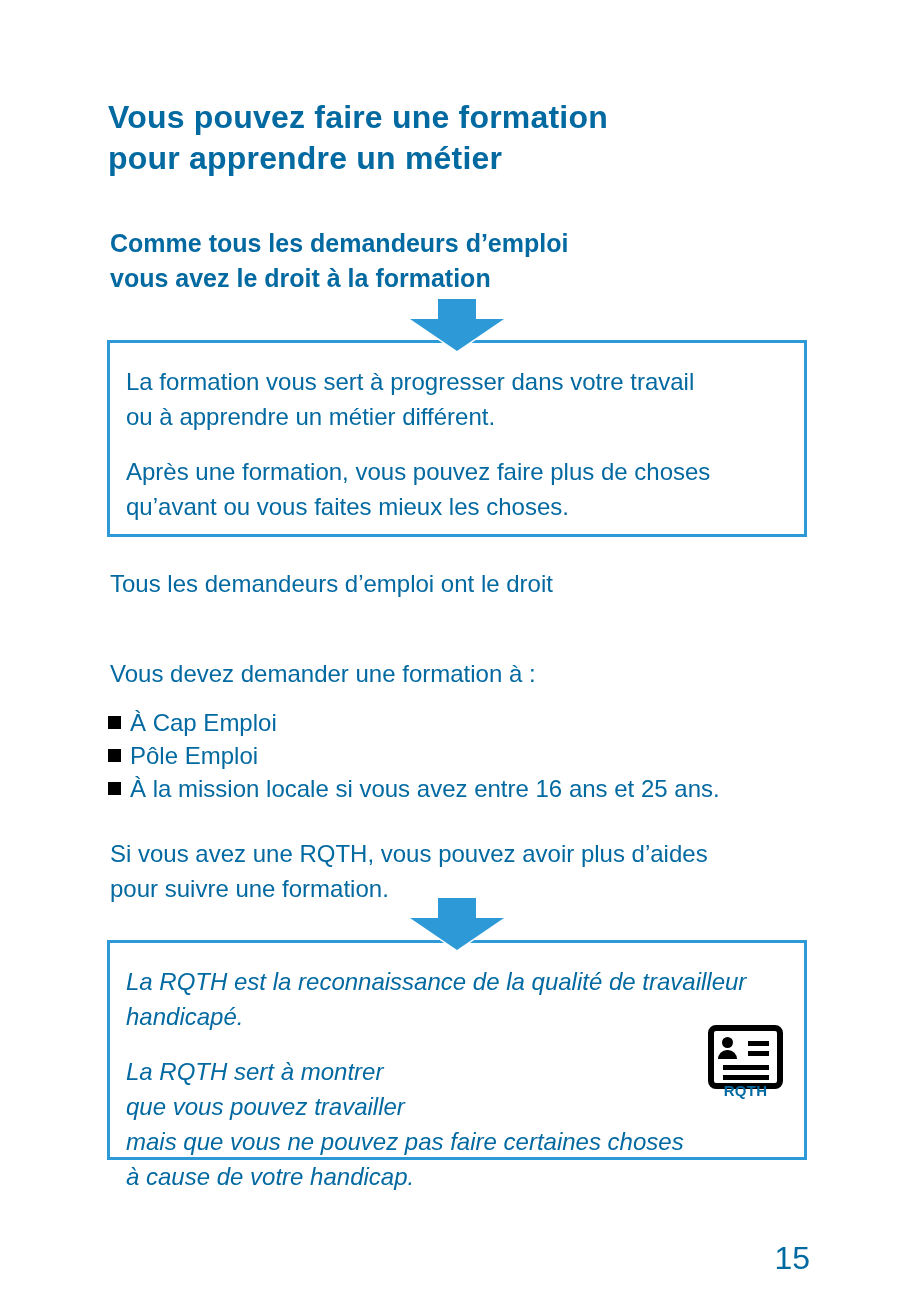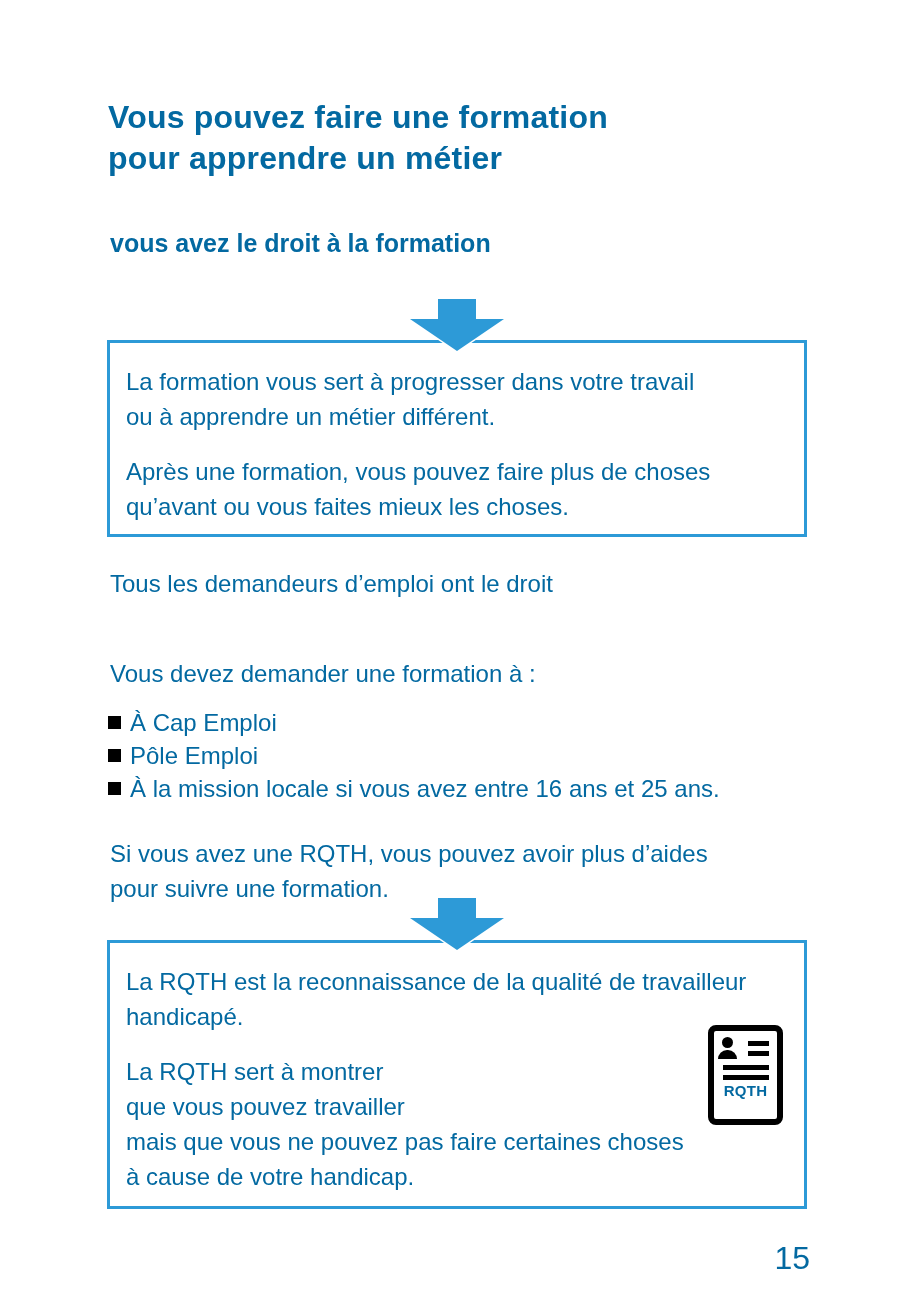--- a/index.html
+++ b/index.html
@@ -41,21 +41,21 @@
     position: absolute;
     left: 107px;
     width: 700px;
     box-sizing: border-box;
     border: 3px solid #2D9AD7;
     background: #ffffff;
     padding: 21px 10px 0 16px;
     z-index: 1;
   }
   .callout-1 { top: 340px; height: 197px; }
-  .callout-2 { top: 940px; height: 269px; }
+  .callout-2 { top: 940px; height: 220px; font-style: italic; }
   .callout p, .bodytext p { margin: 0; font-size: 24px; line-height: 35px; }
   .callout p { margin-bottom: 20px; }
   .callout-2 p + p { margin-bottom: 5px; }
   .bodytext {
     position: absolute;
     left: 110px;
     font-size: 24px;
     line-height: 35px;
   }
   .body-intro { top: 566px; }
@@ -77,21 +77,21 @@
     height: 13px;
     background: #000;
     margin-right: 9px;
     flex: 0 0 auto;
   }
   .rqth-card {
     position: absolute;
     left: 708px;
     top: 1025px;
     width: 75px;
-    height: 100px;
+    height: 64px;
     box-sizing: border-box;
     border: 6px solid #000;
     border-radius: 8px;
     background: #fff;
     z-index: 2;
   }
   .rqth-card .head {
     position: absolute; left: 8px; top: 6px;
     width: 11px; height: 11px; background: #000; border-radius: 50%;
   }
@@ -122,20 +122,21 @@
 <body>
 
 <div class="page">
 
   <div class="title">
     <div>Vous pouvez faire une formation</div>
     <div>pour apprendre un métier</div>
   </div>
 
   <div class="subtitle">
+    <div>Comme tous les demandeurs d’emploi</div>
     <div>vous avez le droit à la formation</div>
   </div>
 
   <svg class="arrow arrow-1" viewBox="0 0 94 52" aria-hidden="true">
     <polygon points="28,0 66,0 66,20 94,20 47,52 0,20 28,20" fill="#2D9AD7" stroke="#ffffff" stroke-width="3" paint-order="stroke"></polygon>
   </svg>
 
   <div class="callout callout-1">
     <p>
       <span>La formation vous sert à progresser dans votre travail</span><br>

